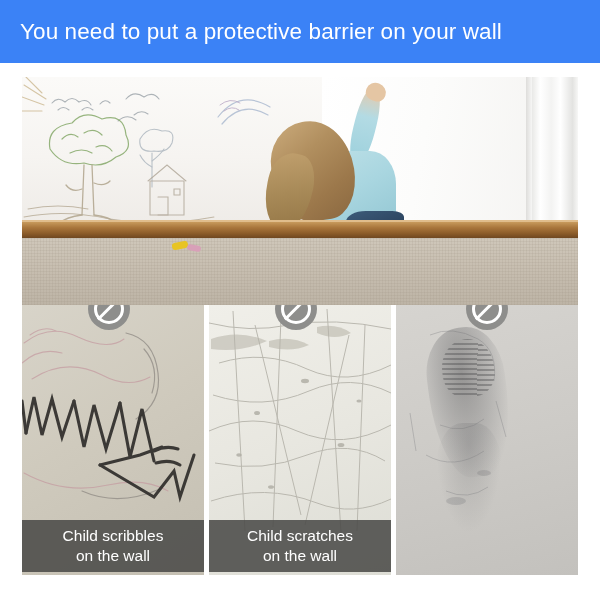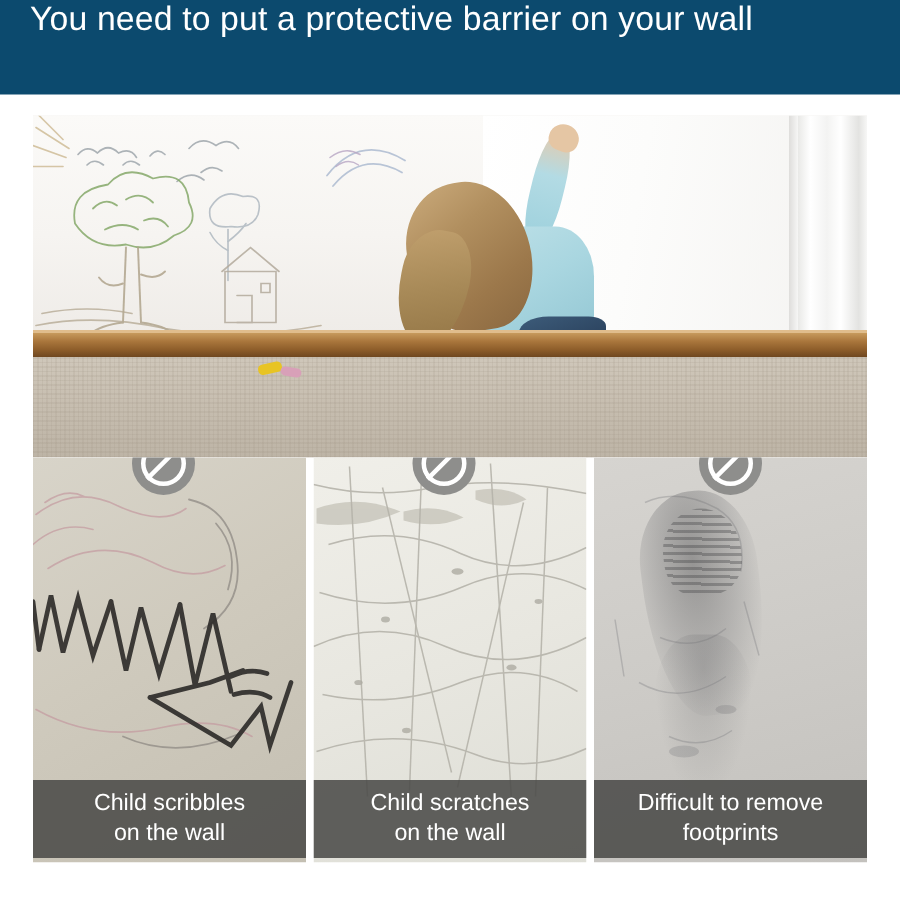--- a/index.html
+++ b/index.html
@@ -7,22 +7,22 @@
   body {
     background:#ffffff;
     font-family:"Liberation Sans", sans-serif;
     position:relative;
     overflow:hidden;
   }
 
   
   .header {
     position:absolute; left:0; top:0; width:600px; height:63px;
-    background:#0c4a6e;
-    display:flex; 
+    background:#3b82f6;
+    display:flex; align-items:center;
   }
   .header-title {
     color:#ffffff;
     font-size:22.5px;
     font-weight:400;
     letter-spacing:.1px;
     padding-left:20px;
     white-space:nowrap;
   }
 
@@ -390,19 +390,15 @@
         <g fill="#8a8a8c" opacity=".35">
           <ellipse cx="60" cy="196" rx="10" ry="4"></ellipse>
           <ellipse cx="88" cy="168" rx="7" ry="3"></ellipse>
         </g>
       </svg>
     </div>
     <div class="no-badge b3">
       <span class="no-ring"></span>
       <span class="no-slash"></span>
     </div>
-    <div class="panel-caption">
-      <span class="panel-caption-text">Difficult to remove
-footprints</span>
-    </div>
   </div>
 
 </div>
 
 </body></html>

